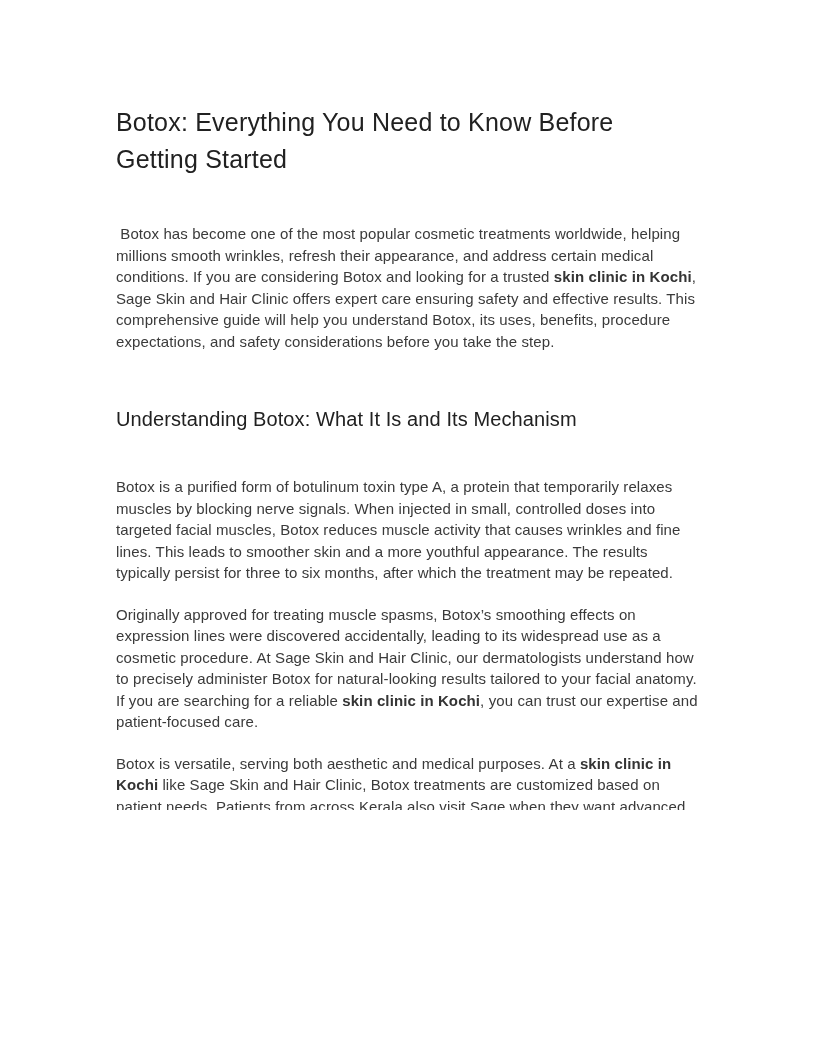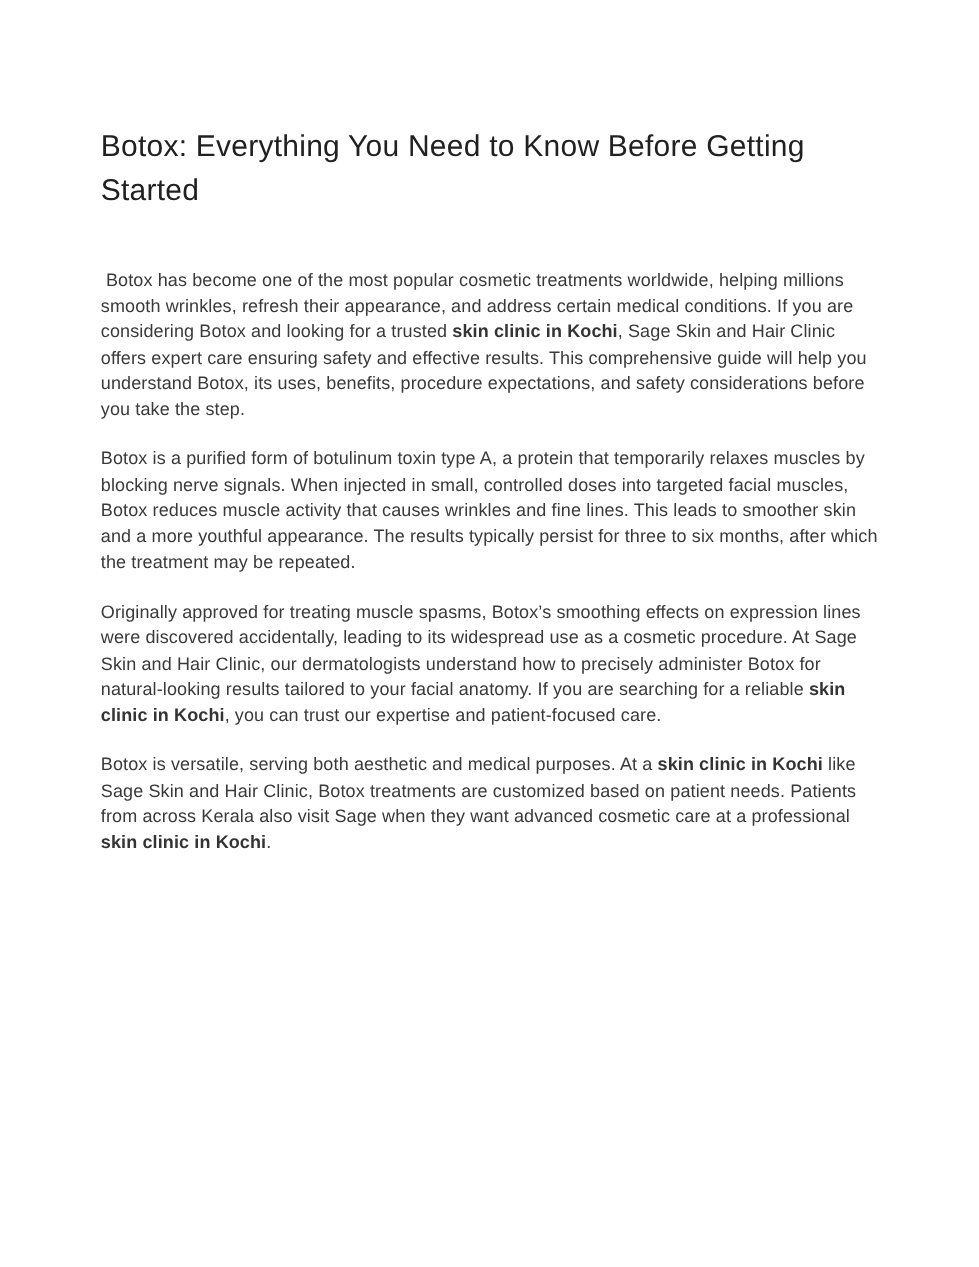--- a/index.html
+++ b/index.html
@@ -7,21 +7,21 @@
     padding: 0;
     background: #ffffff;
   }
   .page {
     position: relative;
     width: 816px;
     height: 810px;
     margin: 0 auto;
     background: #ffffff;
     box-sizing: border-box;
-    padding: 0 84px;
+    padding: 0 116px;
     overflow: hidden;
     font-family: "Liberation Sans", sans-serif;
     -webkit-font-smoothing: antialiased;
   }
   .doc-title {
     margin: 104px 0 45px 0;
     font-size: 25px;
     line-height: 37px;
     font-weight: 400;
     letter-spacing: 0.2px;
@@ -50,20 +50,21 @@
   }
 </style>
 </head>
 <body>
 
 <div class="page">
   <h1 class="doc-title"><span>Botox: Everything You Need to Know Before Getting Started</span></h1>
 
   <p class="doc-p"><span> Botox has become one of the most popular cosmetic treatments worldwide, helping millions smooth wrinkles, refresh their appearance, and address certain medical conditions. If you are considering Botox and looking for a trusted </span><span class="bold">skin clinic in Kochi</span><span>, Sage Skin and Hair Clinic offers expert care ensuring safety and effective results. This comprehensive guide will help you understand Botox, its uses, benefits, procedure expectations, and safety considerations before you take the step.</span></p>
 
+  <h2 class="doc-h2"><span>Understanding Botox: What It Is and Its Mechanism</span></h2>
 
   <p class="doc-p"><span>Botox is a purified form of botulinum toxin type A, a protein that temporarily relaxes muscles by blocking nerve signals. When injected in small, controlled doses into targeted facial muscles, Botox reduces muscle activity that causes wrinkles and fine lines. This leads to smoother skin and a more youthful appearance. The results typically persist for three to six months, after which the treatment may be repeated.</span></p>
 
   <p class="doc-p"><span>Originally approved for treating muscle spasms, Botox’s smoothing effects on expression lines were discovered accidentally, leading to its widespread use as a cosmetic procedure. At Sage Skin and Hair Clinic, our dermatologists understand how to precisely administer Botox for natural-looking results tailored to your facial anatomy. If you are searching for a reliable </span><span class="bold">skin clinic in Kochi</span><span>, you can trust our expertise and patient-focused care.</span></p>
 
 
   <p class="doc-p"><span>Botox is versatile, serving both aesthetic and medical purposes. At a </span><span class="bold">skin clinic in Kochi</span><span> like Sage Skin and Hair Clinic, Botox treatments are customized based on patient needs. Patients from across Kerala also visit Sage when they want advanced cosmetic care at a professional </span><span class="bold">skin clinic in Kochi</span><span>.</span></p>
 </div>
 
 </body></html>

